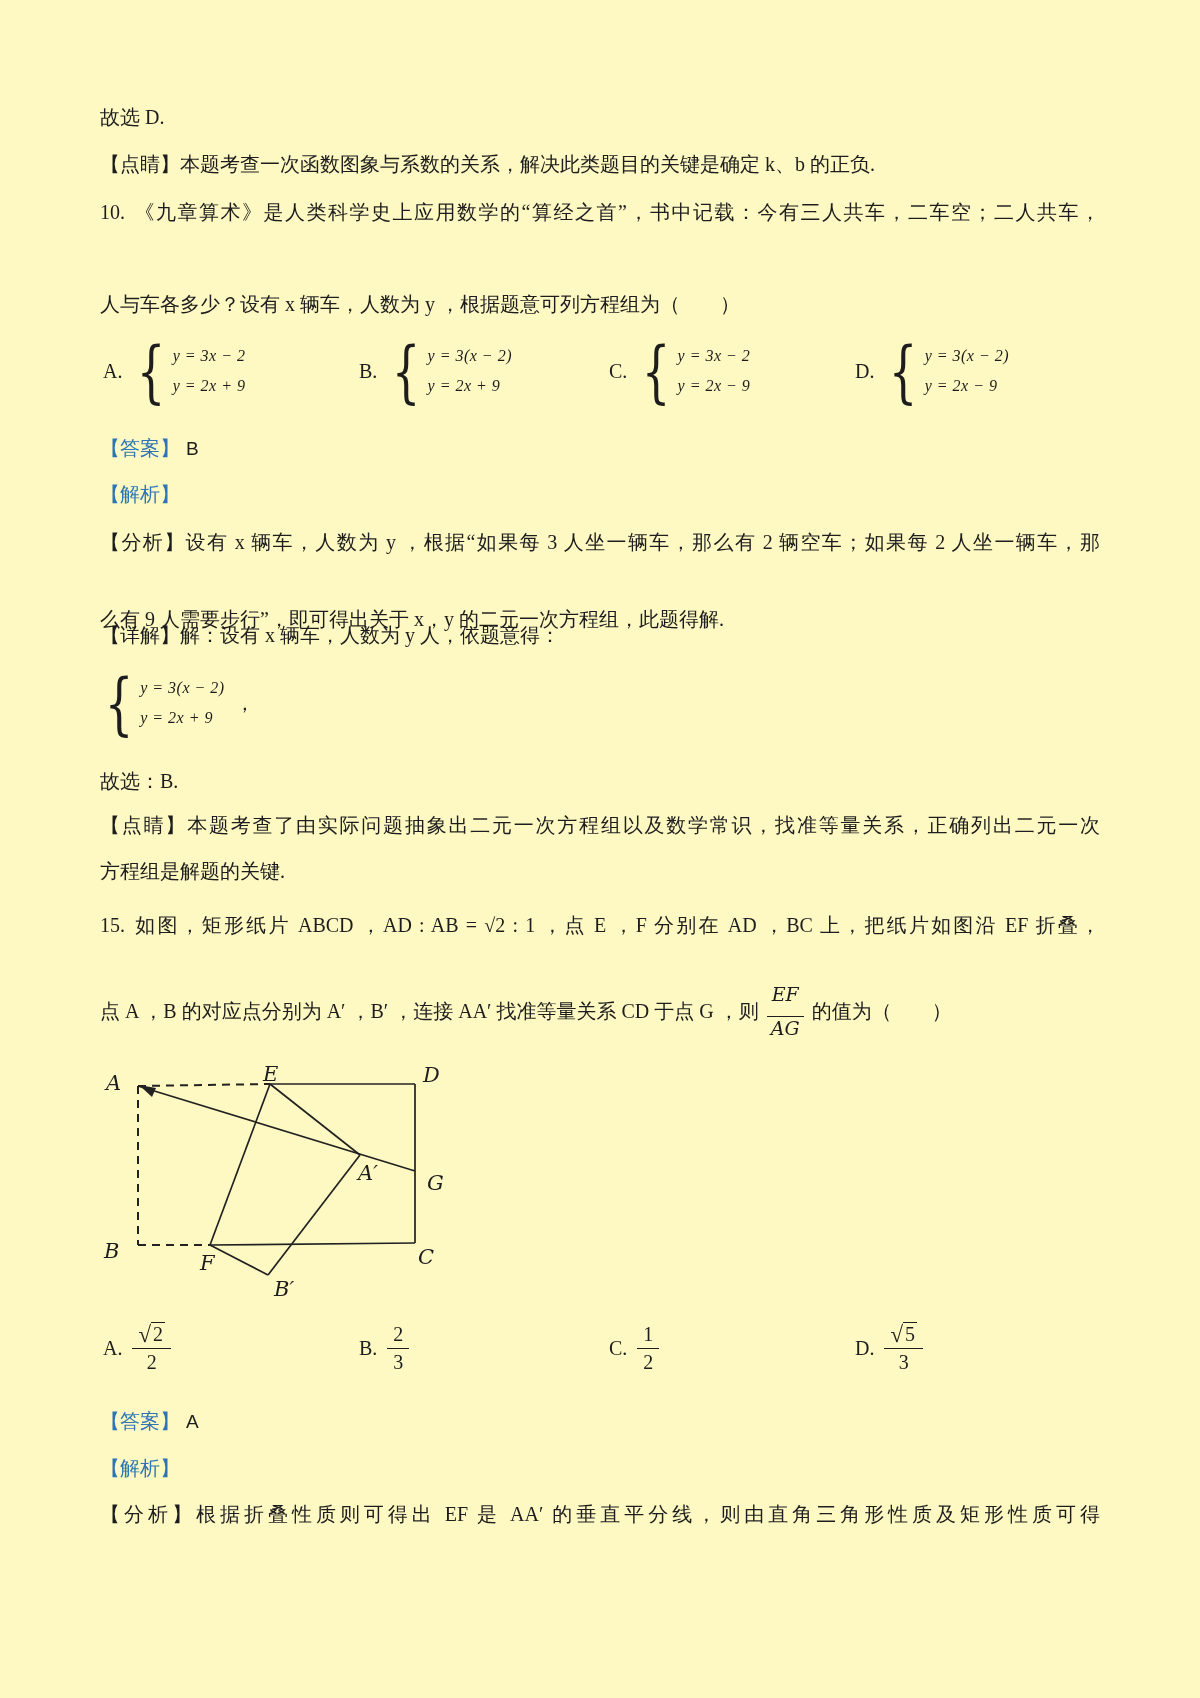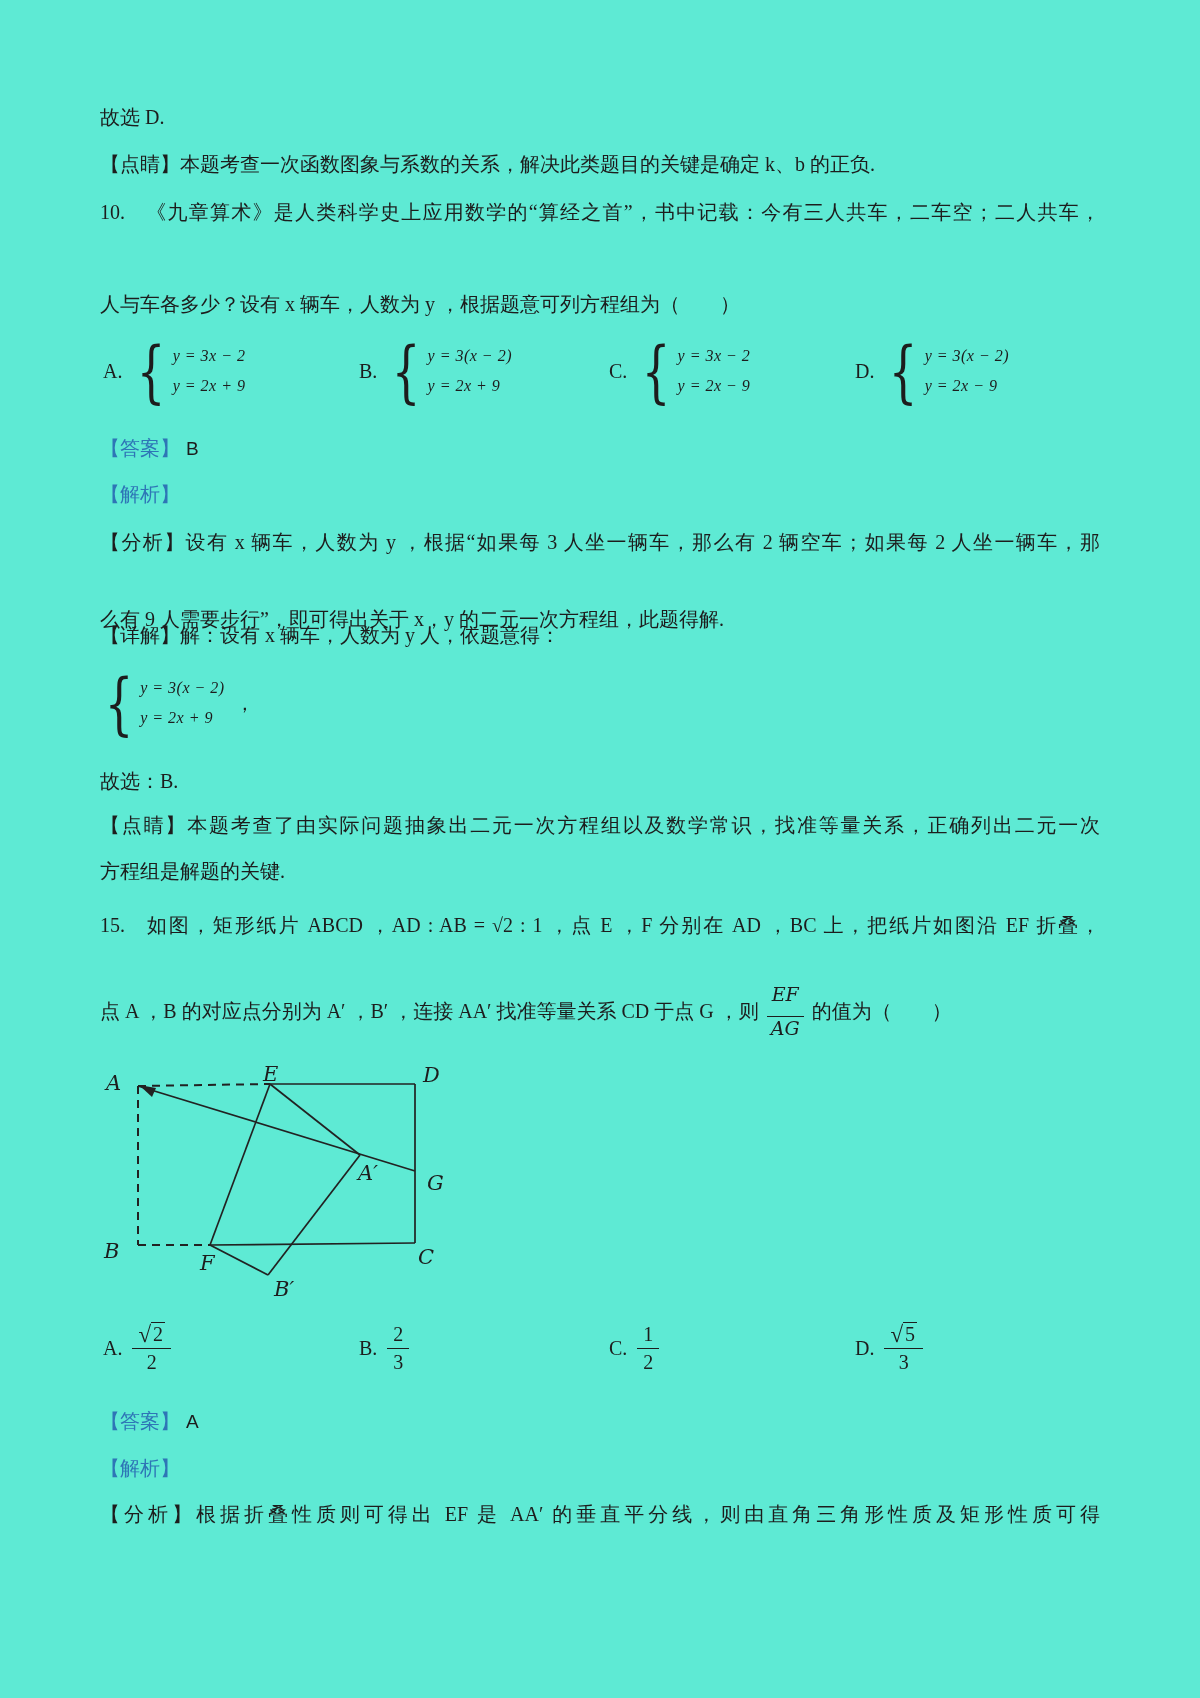--- a/index.html
+++ b/index.html
@@ -1,30 +1,30 @@
 <!DOCTYPE html>
 <html><head>
 <meta charset="utf-8">
 <style>
   html,body{margin:0;padding:0;background:#e8e8e8;}
   .page{
     position:relative;
     width:1200px;height:1698px;
     margin:0 auto;
-    background:#5eead4;
+    background:#fef9c3;
     font-family:"Liberation Serif","DejaVu Serif",serif;
     font-size:20px;
     color:#1d1d1d;
     overflow:hidden;
   }
   .line{position:absolute;left:100px;width:1000px;white-space:nowrap;line-height:26px;}
   .just{white-space:normal;text-align:justify;text-align-last:justify;}
   .blue{color:#2E75B6;}
   .ansv{font-family:"Liberation Sans","DejaVu Sans",sans-serif;font-size:19px;margin-left:6px;}
-  .qnum{margin-right:20px;}
+  .qnum{margin-right:8px;}
 
   
   .eqsys{display:inline-flex;align-items:center;}
   .eqsys .brace{
     font-family:"DejaVu Serif",serif;font-weight:300;
     font-size:60px;line-height:1;
     transform:scaleX(.75) scaleY(1.12);
     margin-right:2px;
   }
   .eqsys .eqs{display:flex;flex-direction:column;gap:13px;}

